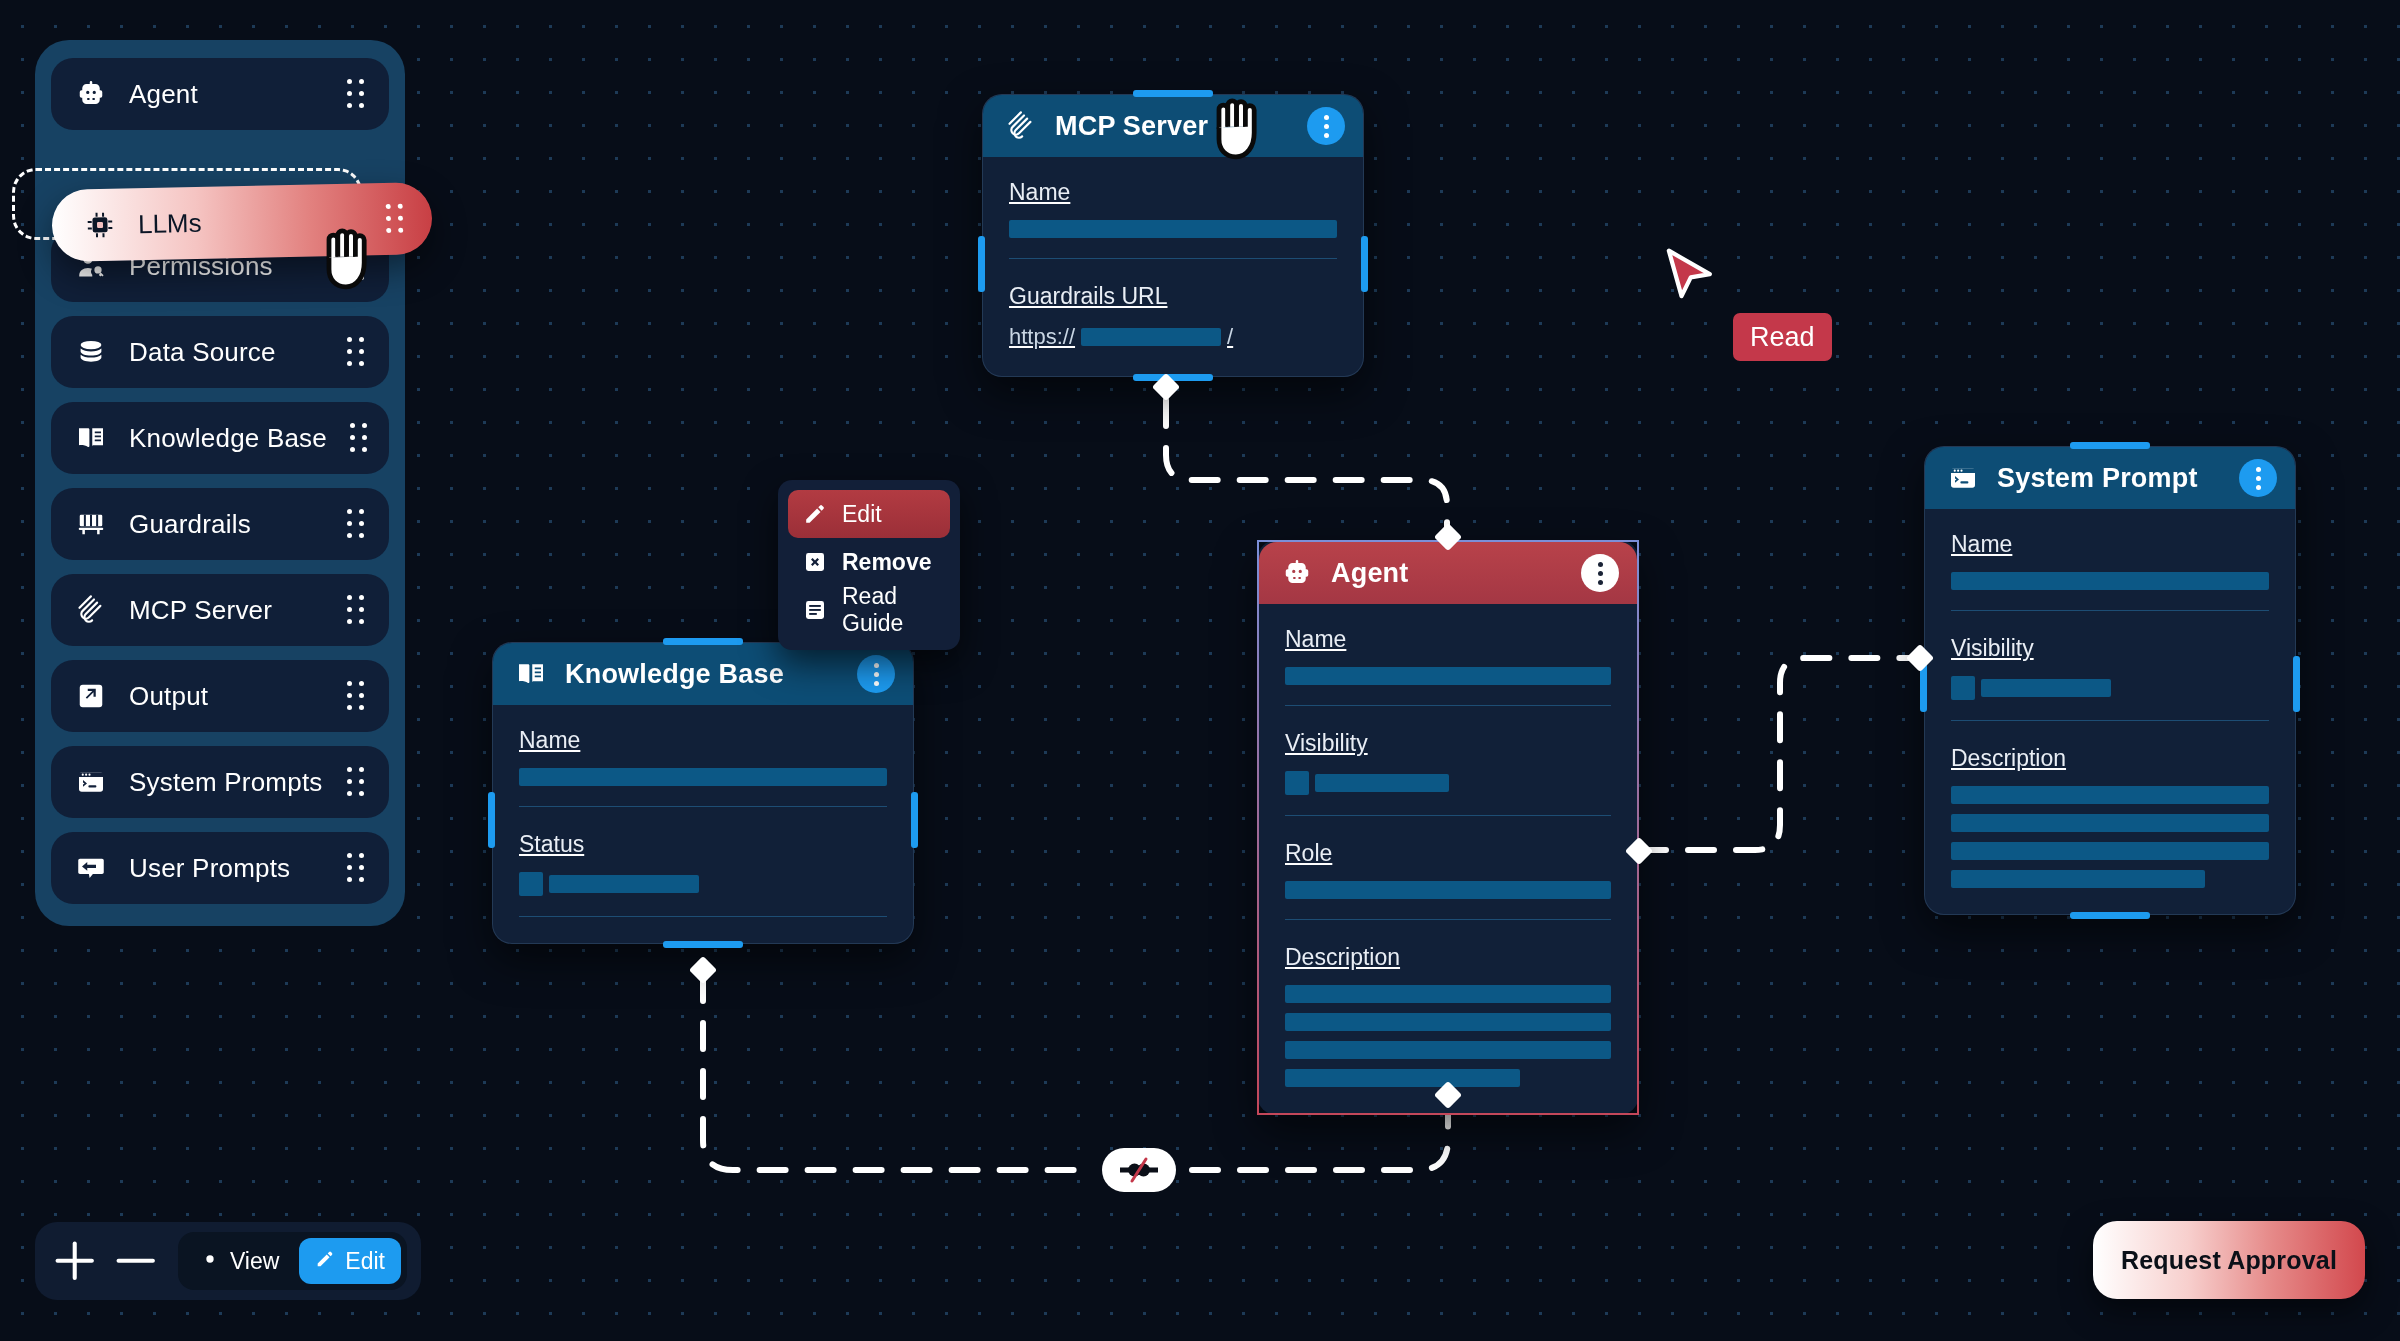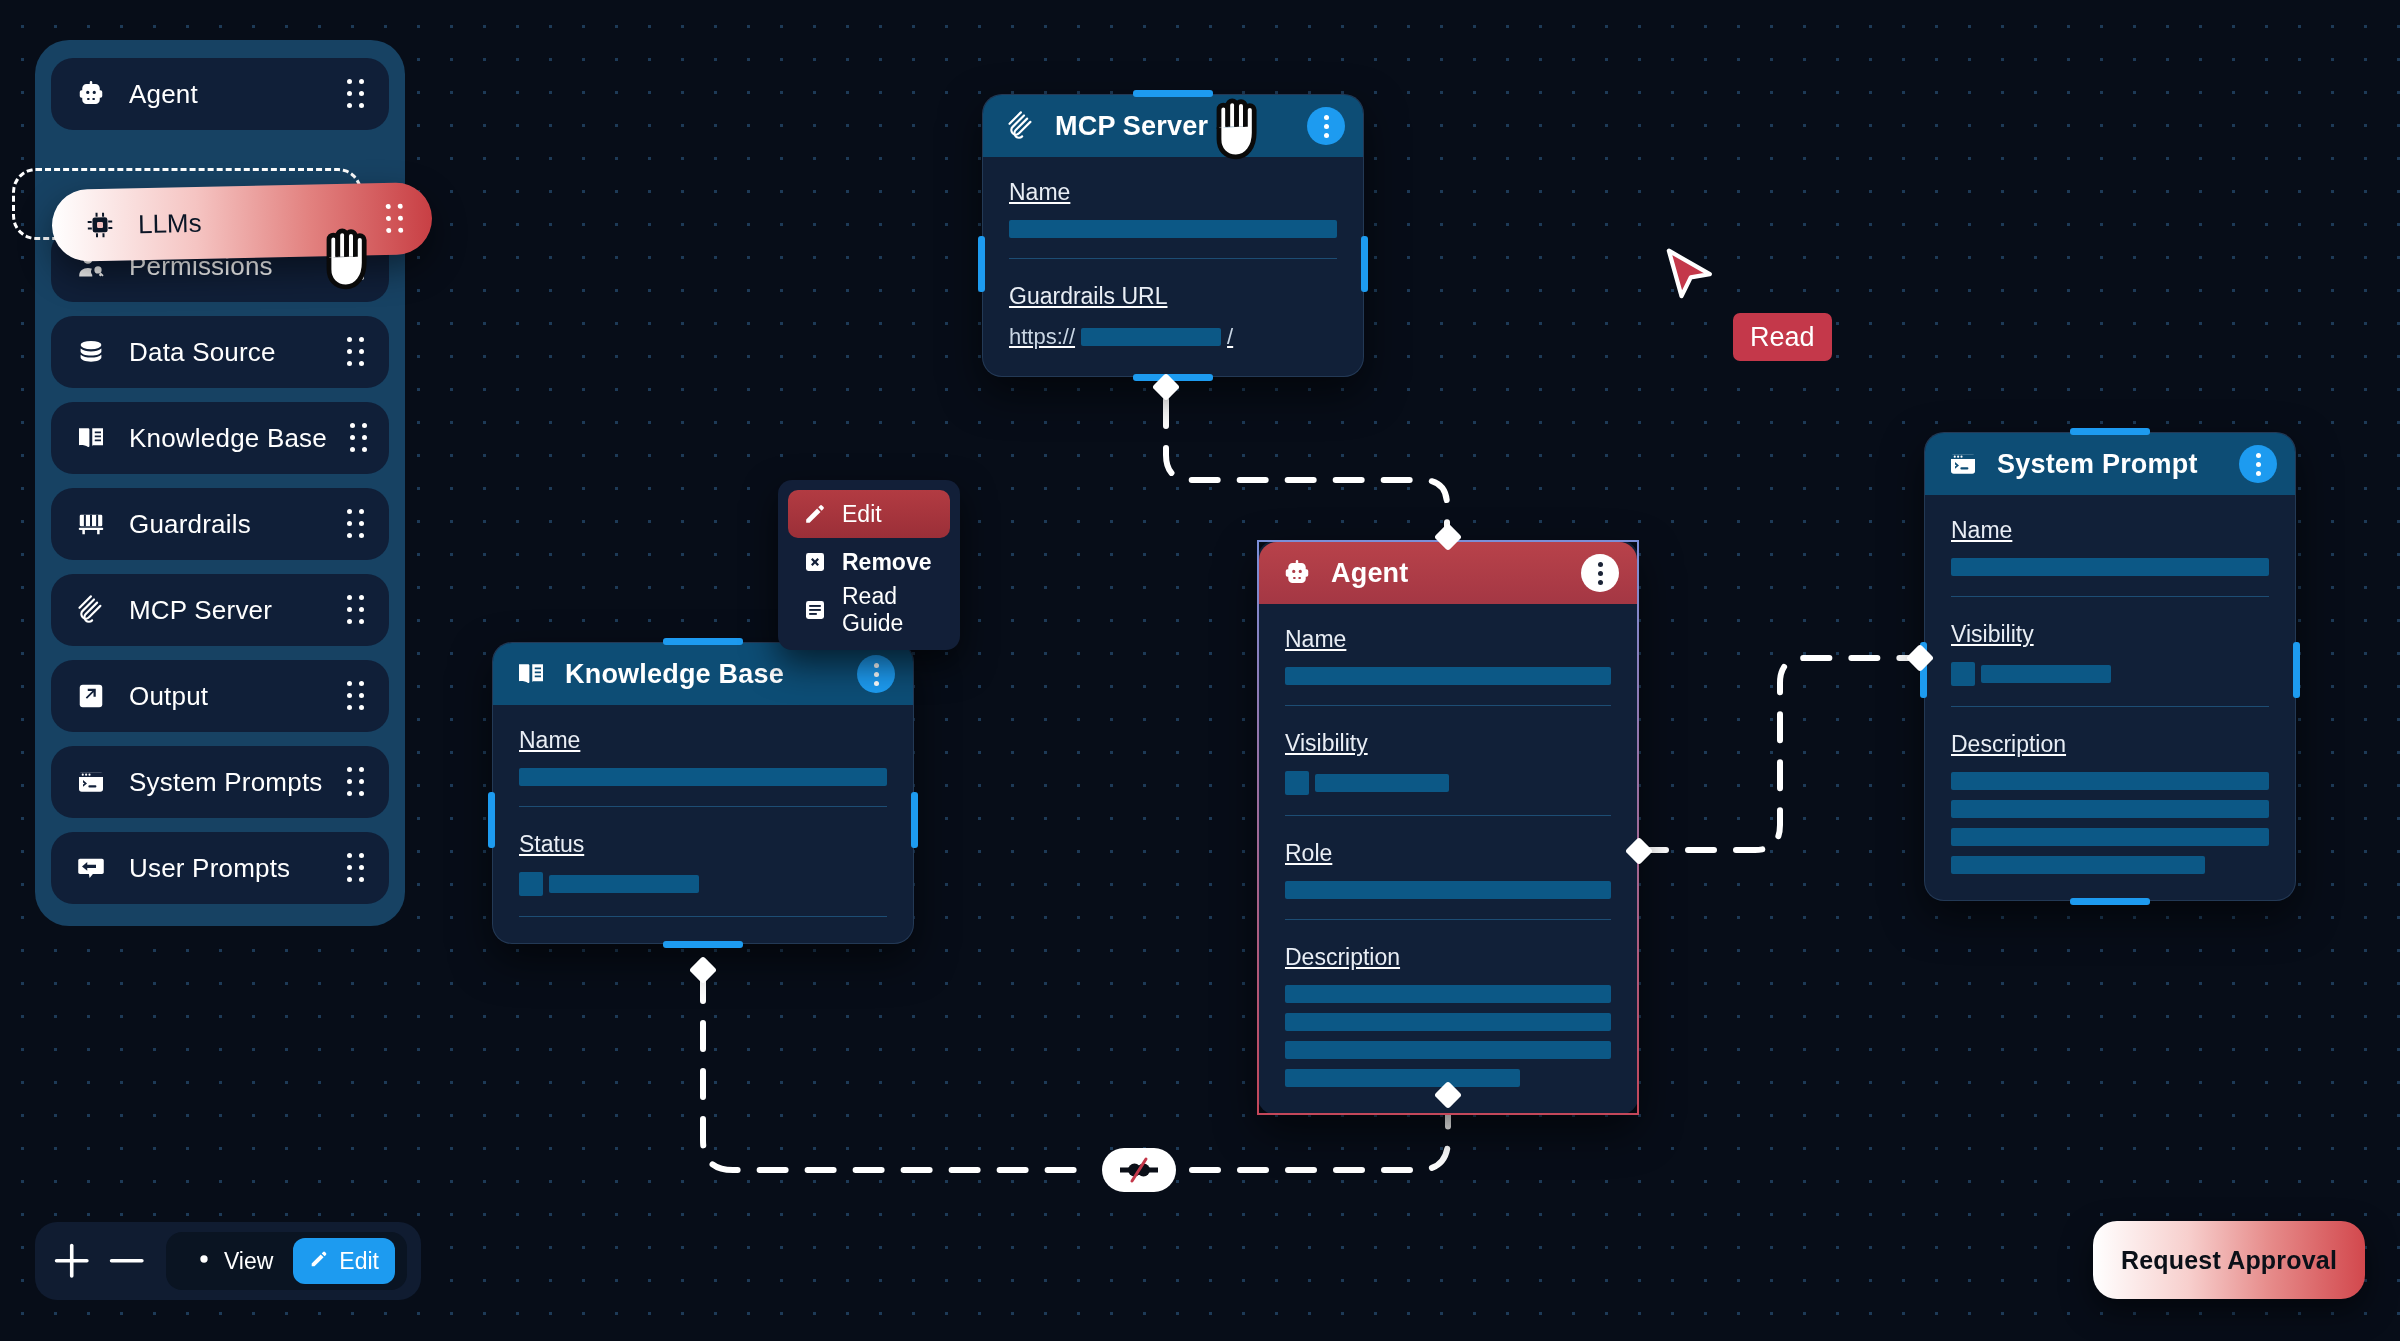--- a/index.html
+++ b/index.html
@@ -110,21 +110,21 @@
 
   
   .toolbar{
     position:absolute;left:35px;top:1222px;width:386px;height:78px;
     background:#101c31;border-radius:22px;display:flex;align-items:center;
     padding:0 14px;box-sizing:border-box;gap:10px;
   }
   .tb-btn{width:58px;height:58px;display:flex;align-items:center;justify-content:center;border-radius:14px;}
   .seg{
     margin-left:6px;height:58px;background:#0a1422;border-radius:16px;
-    display:flex;align-items:center;padding:12px;box-sizing:border-box;gap:4px;
+    display:flex;align-items:center;padding:6px;box-sizing:border-box;gap:4px;
   }
   .seg-opt{display:flex;align-items:center;gap:10px;height:46px;padding:0 16px;border-radius:12px;font-size:23px;box-sizing:border-box;}
   .seg-opt.on{background:#1d9bf0;font-weight:400;}
   .seg-opt svg{width:20px;height:20px;}
 
   .approve-btn{
     position:absolute;left:2093px;top:1221px;width:272px;height:78px;border-radius:24px;
     background:linear-gradient(90deg,#ffffff 0%,#f7cfcd 35%,#e68b8a 65%,#d2484d 100%);
     display:flex;align-items:center;justify-content:center;
     font-size:25px;font-weight:700;color:#0b1018;letter-spacing:.2px;
@@ -500,21 +500,21 @@
         <div class="bar" style="width:100%;margin-bottom:10px;"></div>
         <div class="bar" style="width:72%;"></div>
       </div>
     </div>
   </div>
   <div class="handle" style="left:1438px;top:527px;"></div>
   <div class="handle" style="left:1629px;top:841px;"></div>
   <div class="handle" style="left:1438px;top:1085px;"></div>
   <div class="edge-accent" style="left:1630px;top:835px;width:7px;height:0;"></div>
 
-  <div class="node" style="left:1924px;top:432px;width:372px;">
+  <div class="node" style="left:1924px;top:446px;width:372px;">
     <div class="edge-accent" style="left:146px;top:-4px;width:80px;height:7px;"></div>
     <div class="edge-accent" style="left:146px;bottom:-4px;width:80px;height:7px;"></div>
     <div class="edge-accent" style="left:-4px;top:210px;width:7px;height:56px;"></div>
     <div class="edge-accent" style="right:-4px;top:210px;width:7px;height:56px;"></div>
     <div class="card">
       <div class="node-head">
         <span class="n-icon">
           <svg viewBox="0 0 24 24" fill="#fff">
               <rect x="2.4" y="4.2" width="19.2" height="15.6" rx="2.2"></rect>
               <rect x="2.4" y="4.2" width="19.2" height="3.8" fill="#0d4d75"></rect>

